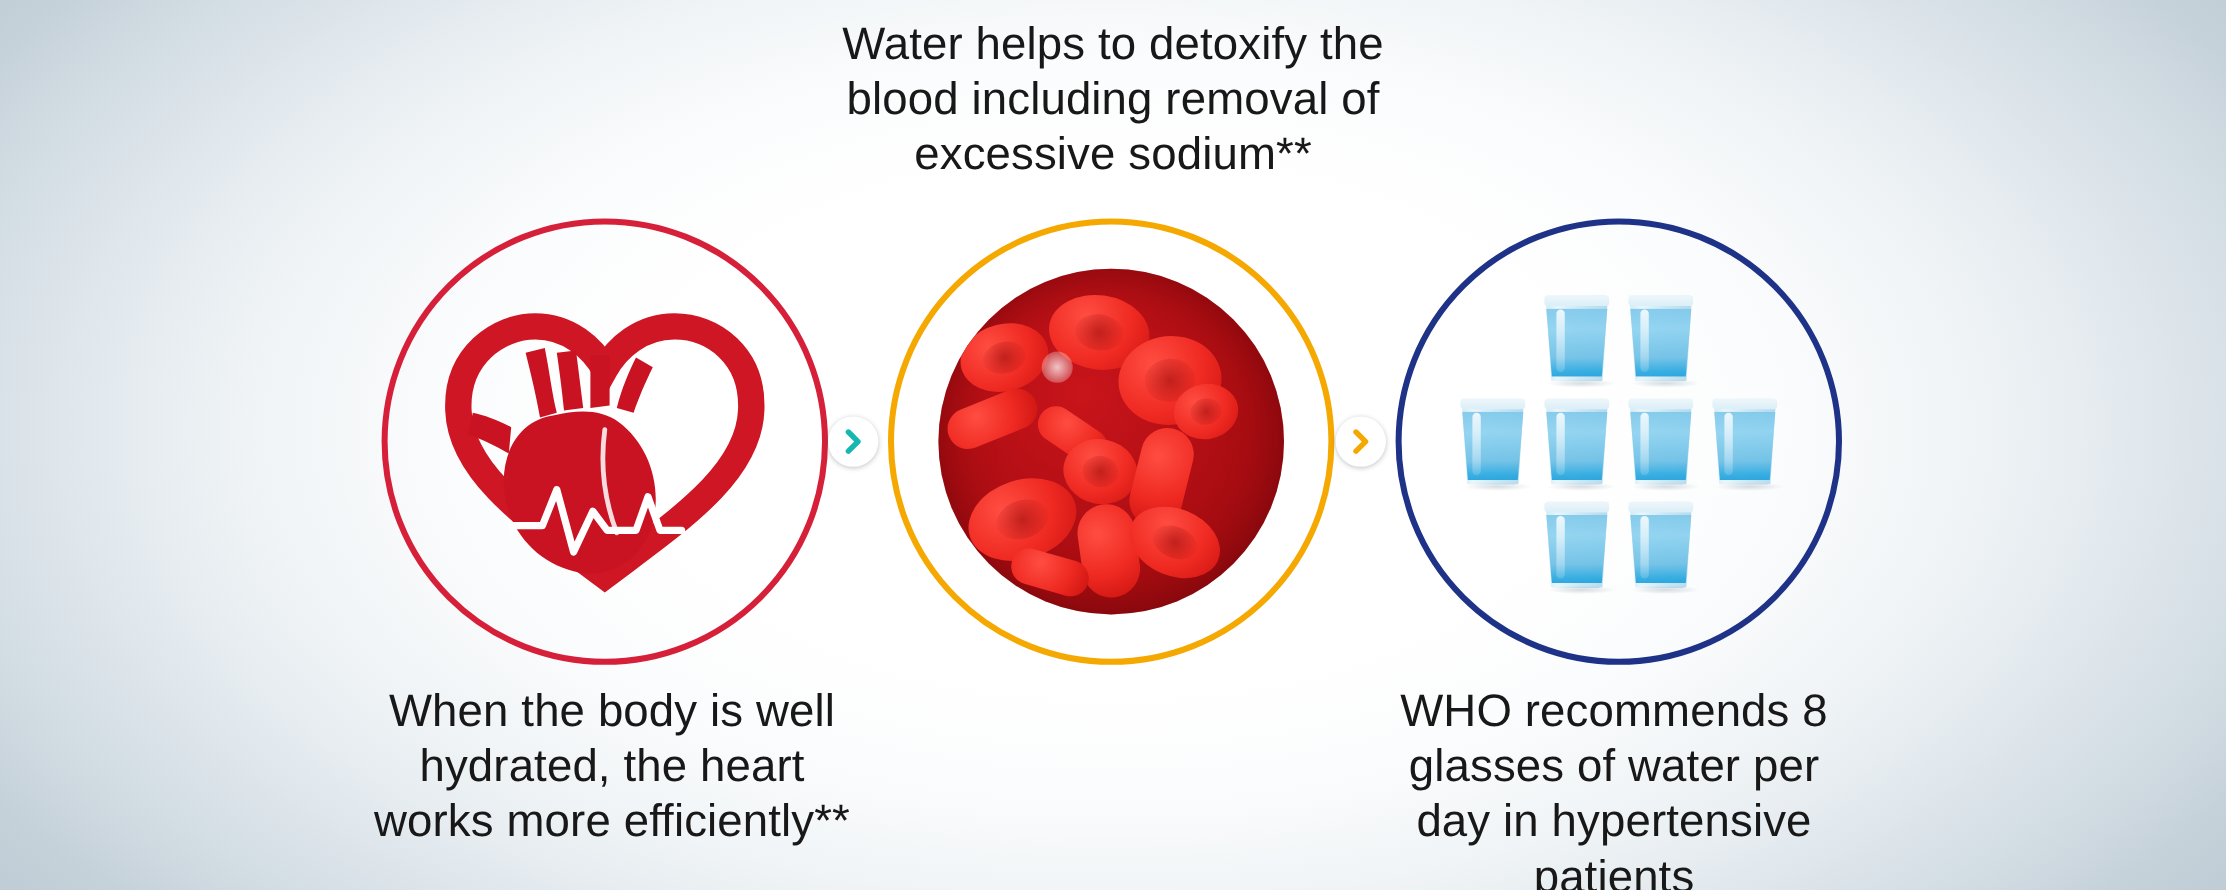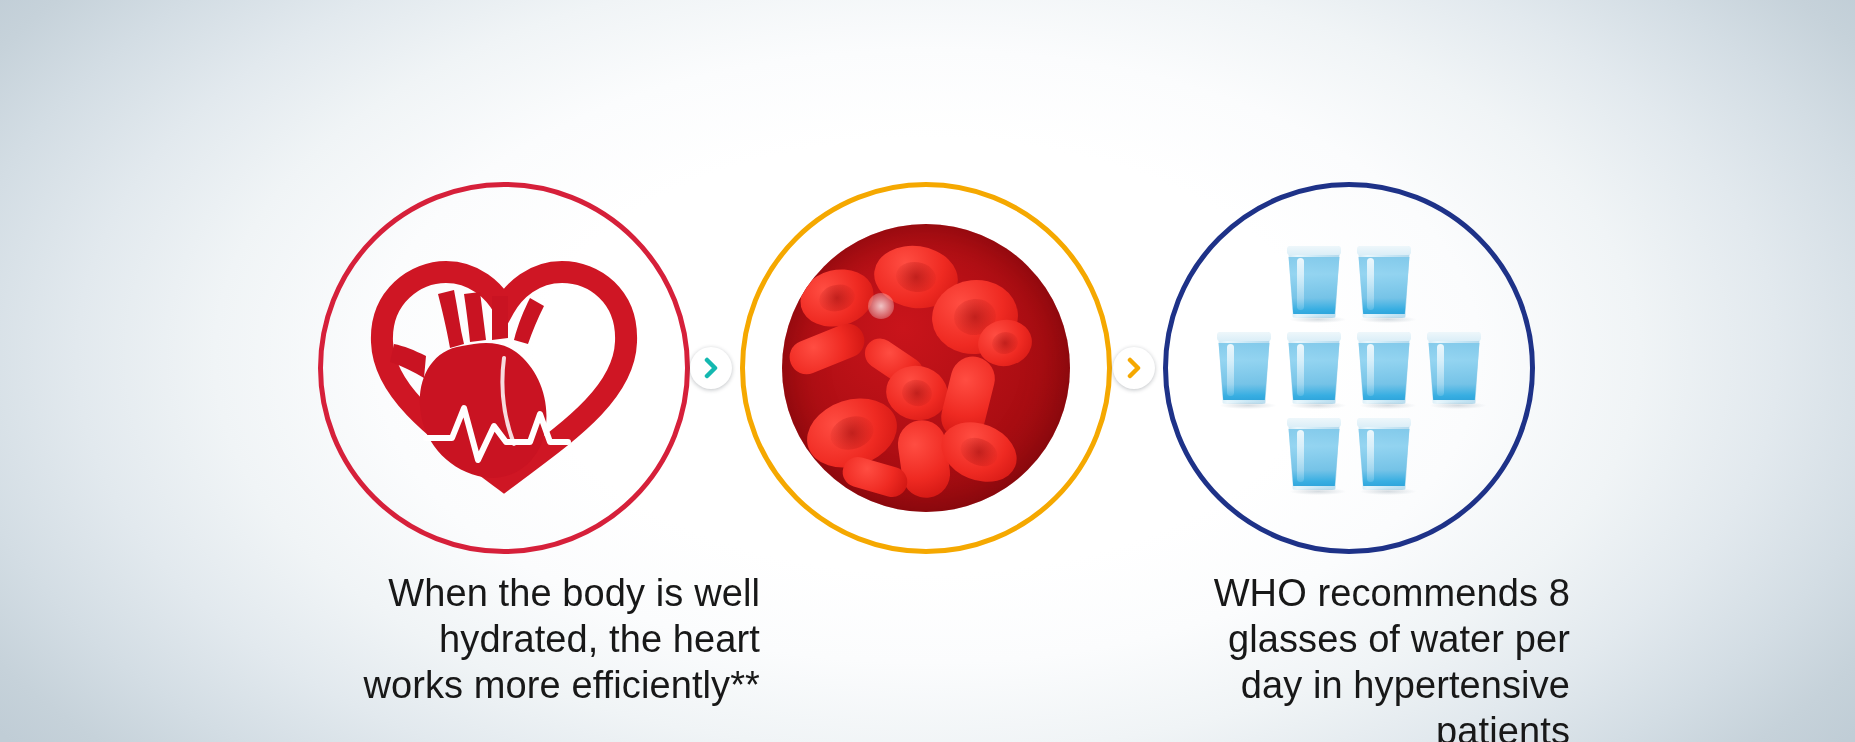--- a/index.html
+++ b/index.html
@@ -203,35 +203,38 @@
     position: absolute;
     left: 2px; right: -6px;
     bottom: -5px;
     height: 7px;
     background: radial-gradient(ellipse at center, rgba(120,140,155,0.3) 0%, rgba(120,140,155,0) 72%);
   }
 
   
   .caption {
     position: absolute;
-    text-align: right;
+    text-align: center;
     font-size: 38px;
     line-height: 46px;
     color: #181818;
     white-space: pre-line;
     letter-spacing: 0.1px;
   }
   .caption.left  { left: 260px;  top: 570px; width: 500px; }
   .caption.right { left: 1120px; top: 570px; width: 450px; }
 </style>
 </head>
 <body>
 
 <div id="stage">
 
+  <div class="top-text">Water helps to detoxify the
+blood including removal of
+excessive sodium**</div>
 
   <div class="circle-row">
 
     <div class="node left">
       <div class="ring red"></div>
       <div class="node-inner">
         <div class="heart-wrap">
           <svg viewBox="0 0 300 260" width="300" height="260" aria-hidden="true">
 
             <path d="M150 242

